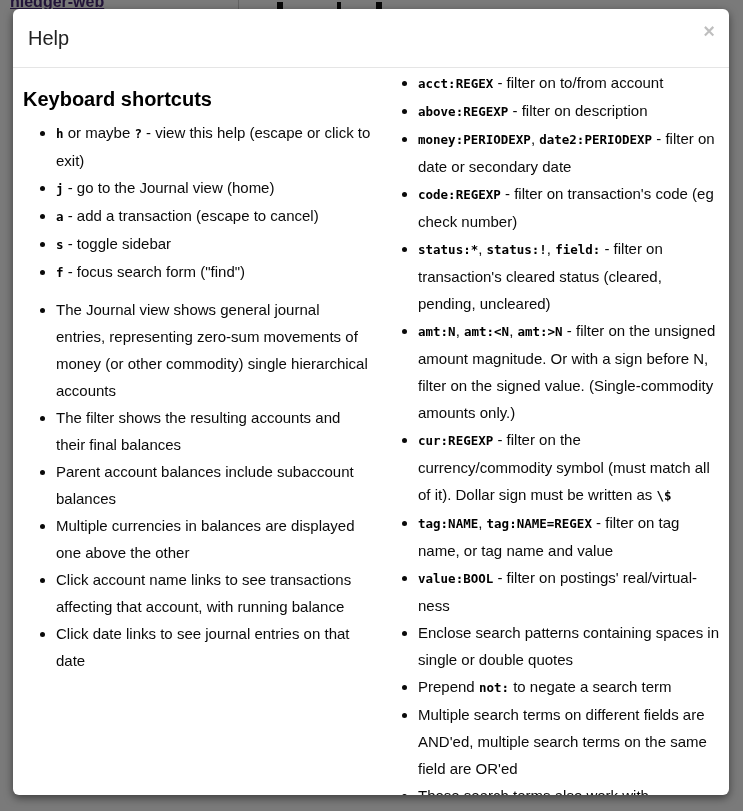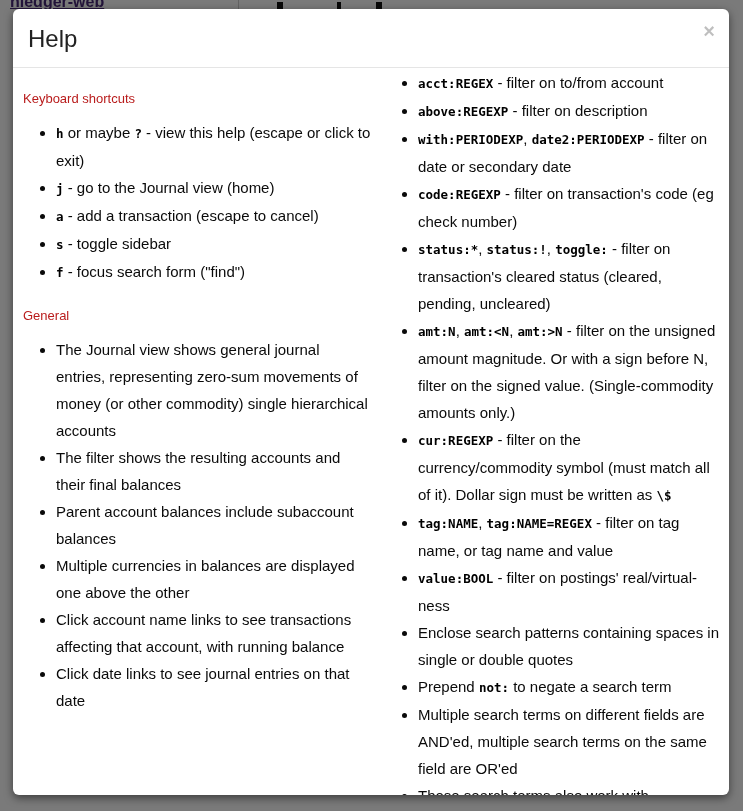--- a/index.html
+++ b/index.html
@@ -40,39 +40,39 @@
     background: #fff; border-radius: 6px;
     box-shadow: 0 3px 9px rgba(0,0,0,0.5);
     overflow: hidden;
   }
   .modal-header {
     padding: 13px 15px 12px 15px;
     border-bottom: 1px solid #e5e5e5;
     position: relative;
   }
   .modal-title {
-    margin: 0; font-size: 24px; font-weight: 400;
+    margin: 0; font-size: 20px; font-weight: 400;
     line-height: 33px; color: #222;
   }
   .close-btn {
     position: absolute; right: 14px; top: 12px;
     background: none; border: 0; padding: 0;
     font-size: 20px; font-weight: 700; line-height: 1;
     color: #000; opacity: 0.25; cursor: pointer;
     font-family: "Liberation Sans", sans-serif;
   }
   .modal-body {
     padding: 1px 10px 20px 10px;
     display: grid;
     grid-template-columns: 348px 1fr;
     column-gap: 14px;
   }
   .help-col { min-width: 0; }
   .section-heading {
-    font-size: 13px; font-weight: 400; color: #b91c1c;
+    font-size: 20px; font-weight: 700; color: #000000;
     line-height: 18px; margin: 21px 0 11px 0;
   }
   .help-col ul {
     margin: 0 0 10px 0; padding: 0 0 0 33px;
     list-style: disc outside;
   }
   .help-col li {
     font-size: 15px; line-height: 27px; color: #0a0a0a;
   }
   .help-col code {
@@ -103,37 +103,36 @@
   <div class="modal-body">
     <div class="help-col" id="col-left">
         <h3 class="section-heading">Keyboard shortcuts</h3>
         <ul>
           <li><code>h</code> or maybe <code>?</code> - view this help (escape or click to exit)</li>
           <li><code>j</code> - go to the Journal view (home)</li>
           <li><code>a</code> - add a transaction (escape to cancel)</li>
           <li><code>s</code> - toggle sidebar</li>
           <li><code>f</code> - focus search form ("find")</li>
         </ul>
-        <h3 class="section-heading">General</h3>
         <ul>
           <li>The Journal view shows general journal entries, representing zero-sum movements of money (or other commodity) single hierarchical accounts</li>
           <li>The filter shows the resulting accounts and their final balances</li>
           <li>Parent account balances include subaccount balances</li>
           <li>Multiple currencies in balances are displayed one above the other</li>
           <li>Click account name links to see transactions affecting that account, with running balance</li>
           <li>Click date links to see journal entries on that date</li>
         </ul>
       </div>
     <div class="help-col" id="col-right">
         <ul>
           <li><code>acct:REGEX</code> - filter on to/from account</li>
           <li><code>above:REGEXP</code> - filter on description</li>
-          <li><code>with:PERIODEXP</code>, <code>date2:PERIODEXP</code> - filter on date or secondary date</li>
+          <li><code>money:PERIODEXP</code>, <code>date2:PERIODEXP</code> - filter on date or secondary date</li>
           <li><code>code:REGEXP</code> - filter on transaction's code (eg check number)</li>
-          <li><code>status:*</code>, <code>status:!</code>, <code>toggle:</code> - filter on transaction's cleared status (cleared, pending, uncleared)</li>
+          <li><code>status:*</code>, <code>status:!</code>, <code>field:</code> - filter on transaction's cleared status (cleared, pending, uncleared)</li>
           <li><code>amt:N</code>, <code>amt:&lt;N</code>, <code>amt:&gt;N</code> - filter on the unsigned amount magnitude. Or with a sign before N, filter on the signed value. (Single-commodity amounts only.)</li>
           <li><code>cur:REGEXP</code> - filter on the currency/commodity symbol (must match all of it). Dollar sign must be written as <code>\$</code></li>
           <li><code>tag:NAME</code>, <code>tag:NAME=REGEX</code> - filter on tag name, or tag name and value</li>
           <li><code>value:BOOL</code> - filter on postings' real/virtual-ness</li>
           <li>Enclose search patterns containing spaces in single or double quotes</li>
           <li>Prepend <code>not:</code> to negate a search term</li>
           <li>Multiple search terms on different fields are AND'ed, multiple search terms on the same field are OR'ed</li>
           <li>These search terms also work with command-line hledger</li>
         </ul>
       </div>

